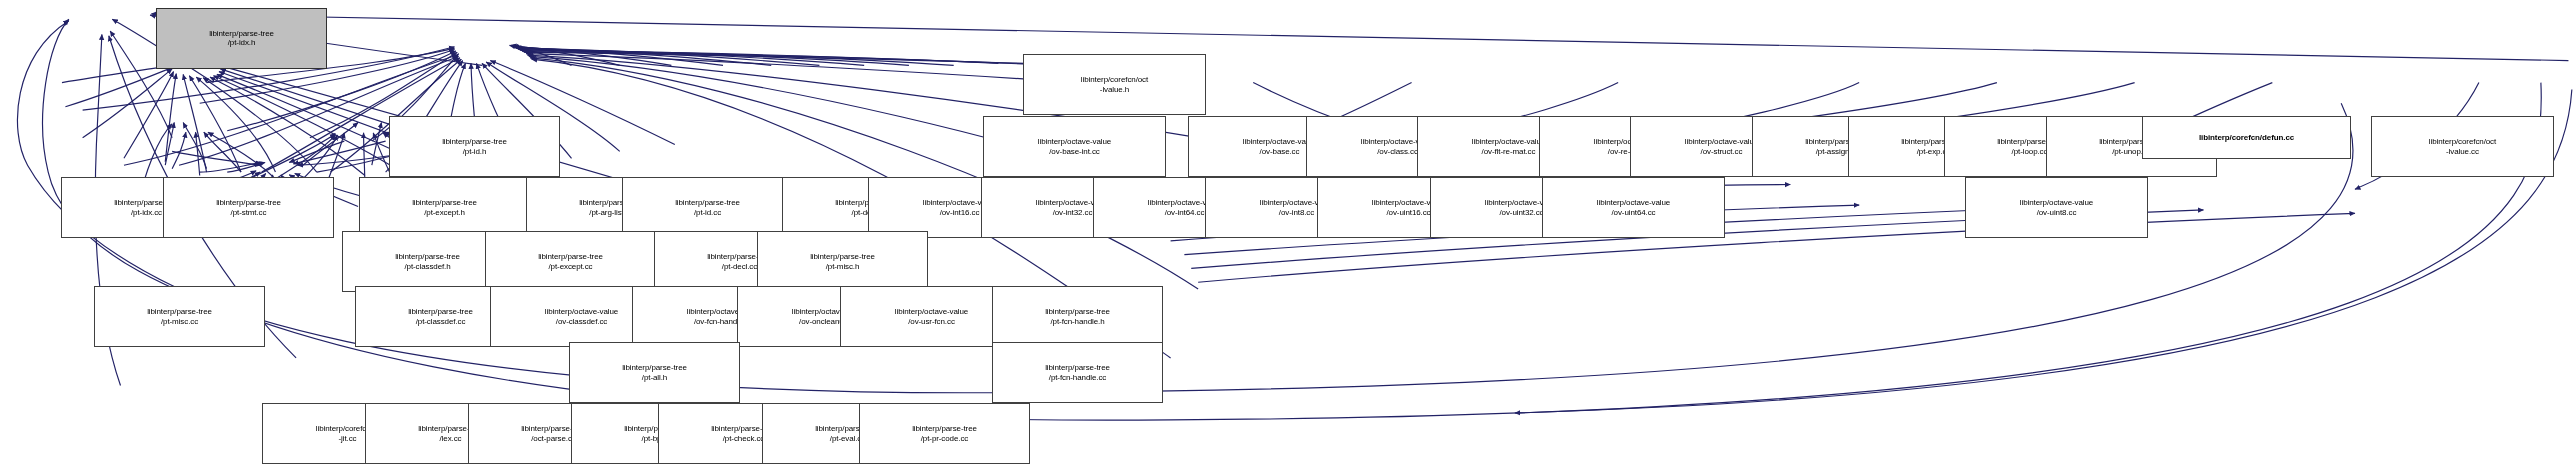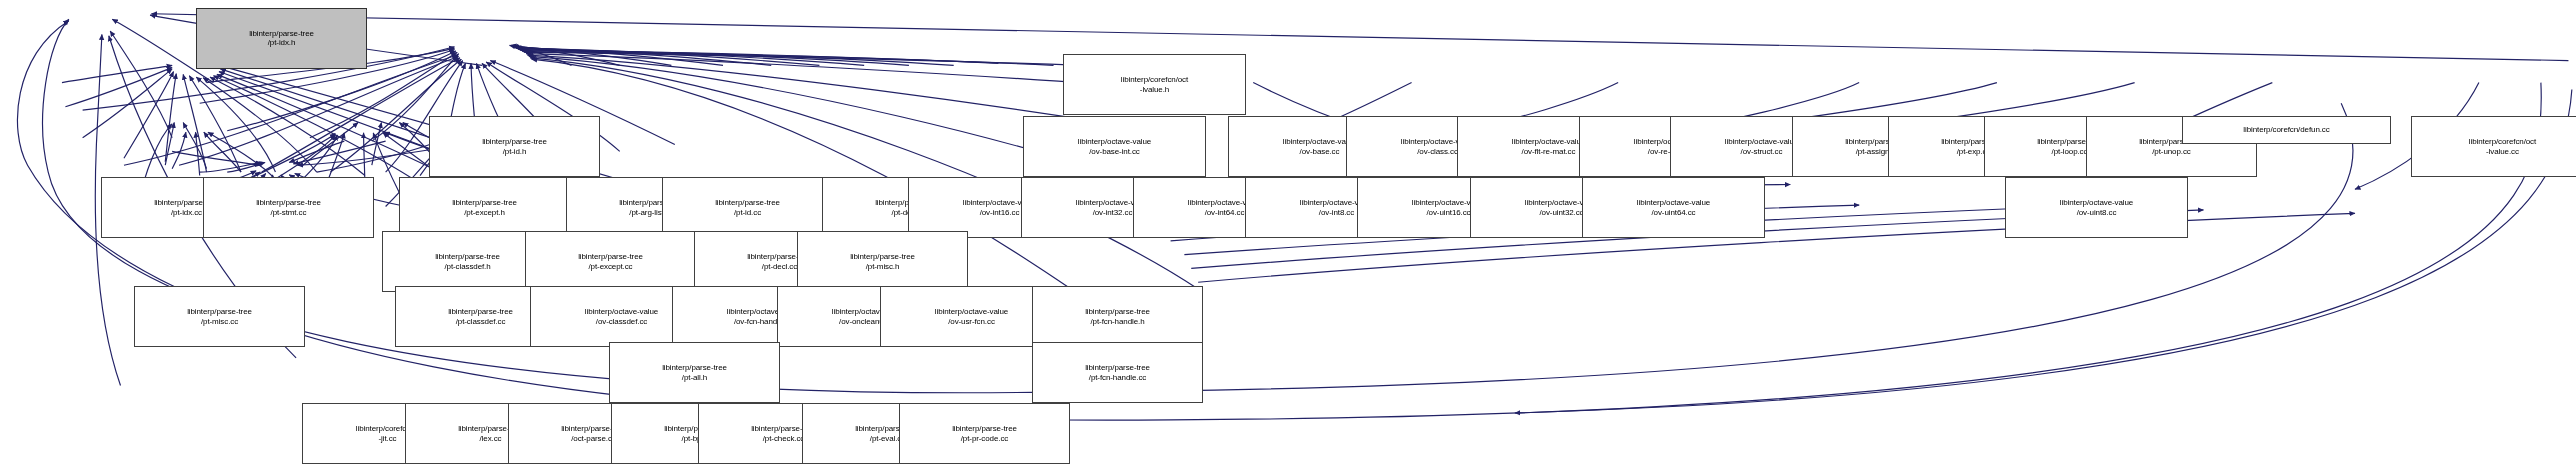--- a/index.html
+++ b/index.html
@@ -2,21 +2,21 @@
 <html style="font-size:11px"><head>
 <meta charset="utf-8">
 <style>
   html,body{margin:0;padding:0;background:#ffffff;}
   #graph{position:relative;width:2576px;height:466px;background:#ffffff;
          font-family:"Liberation Sans","DejaVu Sans",sans-serif;overflow:hidden;}
   #edges{position:absolute;left:0;top:0;width:2576px;height:466px;}
   .node{position:absolute;box-sizing:border-box;border:0.7px solid #404040;background:#ffffff;
         display:flex;flex-direction:column;align-items:center;justify-content:center;
         font-size:8px;line-height:9.3px;color:#000000;text-align:center;white-space:nowrap;
-        letter-spacing:-0.1px;margin-left:40px;}
+        letter-spacing:-0.1px;}
   .node.root{background:#bfbfbf;border:0.7px solid #303030;}
   .node .l1,.node .l2{display:block;}
 </style>
 </head>
 <body>
 
 <div id="graph">
   <svg id="edges" viewBox="0 0 3741 677" preserveAspectRatio="none" xmlns="http://www.w3.org/2000/svg">
     <defs>
       <marker id="ar" markerWidth="9" markerHeight="9" refX="8" refY="4.5" orient="auto" markerUnits="userSpaceOnUse">
@@ -194,21 +194,21 @@
       <span class="l2">/pt-exp.cc</span>
     </div>
     <div class="node" style="left: 1944px; top: 116px; width: 171px; height: 61px;">
       <span class="l1">libinterp/parse-tree</span>
       <span class="l2">/pt-loop.cc</span>
     </div>
     <div class="node" style="left: 2046px; top: 116px; width: 171px; height: 61px;">
       <span class="l1">libinterp/parse-tree</span>
       <span class="l2">/pt-unop.cc</span>
     </div>
-    <div class="node" style="left: 2142px; top: 116px; width: 209px; height: 28px;">
+    <div class="node" style="left: 2142px; top: 116px; width: 209px; height: 43px; font-weight: bold;">
       <span class="l1">libinterp/corefcn/defun.cc</span>
     </div>
     <div class="node" style="left: 2371px; top: 116px; width: 183px; height: 61px;">
       <span class="l1">libinterp/corefcn/oct</span>
       <span class="l2">-lvalue.cc</span>
     </div>
     <div class="node" style="left: 61px; top: 177px; width: 171px; height: 61px;">
       <span class="l1">libinterp/parse-tree</span>
       <span class="l2">/pt-idx.cc</span>
     </div>

